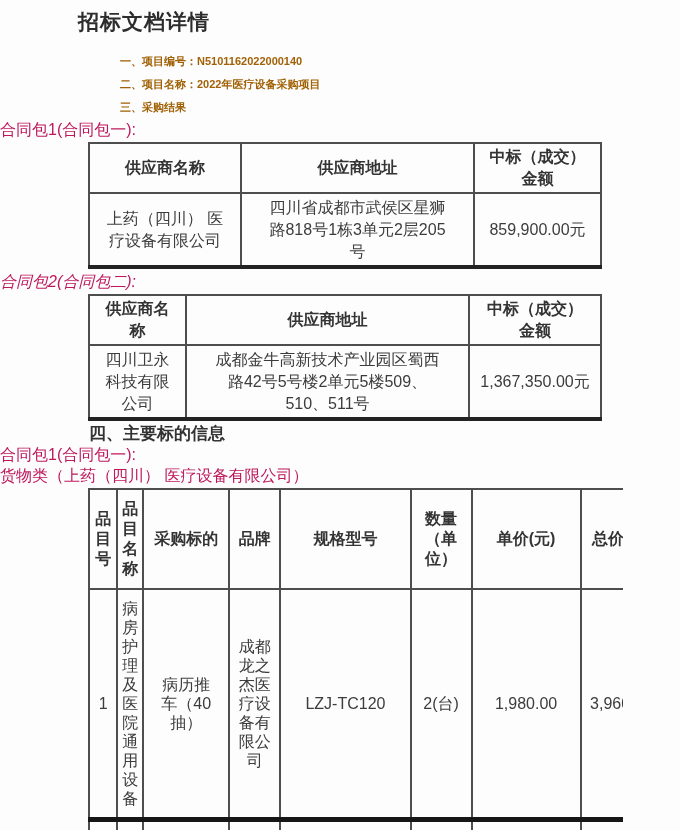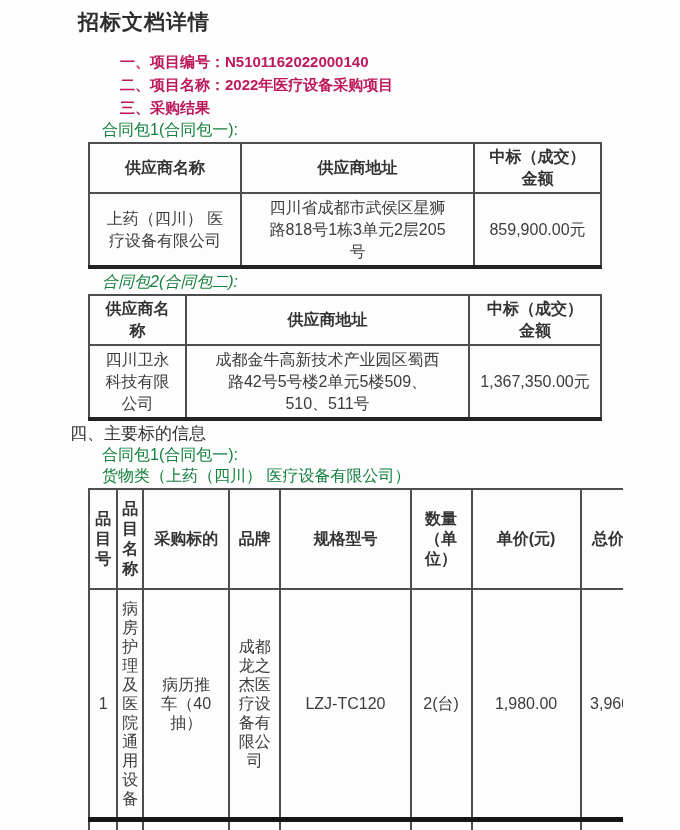--- a/index.html
+++ b/index.html
@@ -16,39 +16,38 @@
     margin-left: 78px;
     font-size: 21px;
     line-height: 26px;
     font-weight: bold;
     color: #2d2d2d;
     letter-spacing: 1px;
   }
 
   .toc { margin-left: 120px; margin-top: 15px; }
   .toc-line {
-    font-size: 15px;
+    font-size: 11px;
     line-height: 23px;
     font-weight: bold;
+    color: #a16207;
+  }
+
+  .pkg-label {
+    font-size: 16px;
+    line-height: 21px;
     color: #be185d;
   }
 
-  .pkg-label {
-    margin-left: 102px;
-    font-size: 16px;
-    line-height: 21px;
-    color: #15803d;
-  }
-
   .section-heading {
-    margin-left: 70px;
+    margin-left: 89px;
     margin-top: 2px;
     font-size: 17px;
     line-height: 21px;
-    font-weight: normal;
+    font-weight: bold;
     color: #333;
   }
 
   table { border-collapse: collapse; table-layout: fixed; }
   th, td {
     border: 2px solid #4e4e4e;
     text-align: center;
     vertical-align: middle;
     overflow: hidden;
   }

